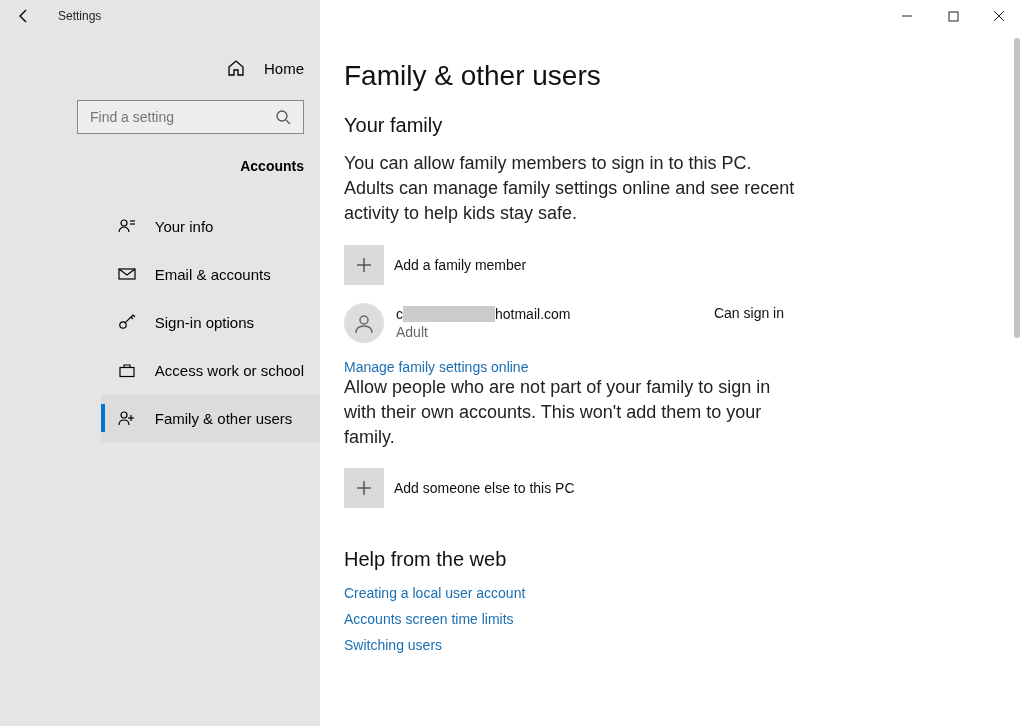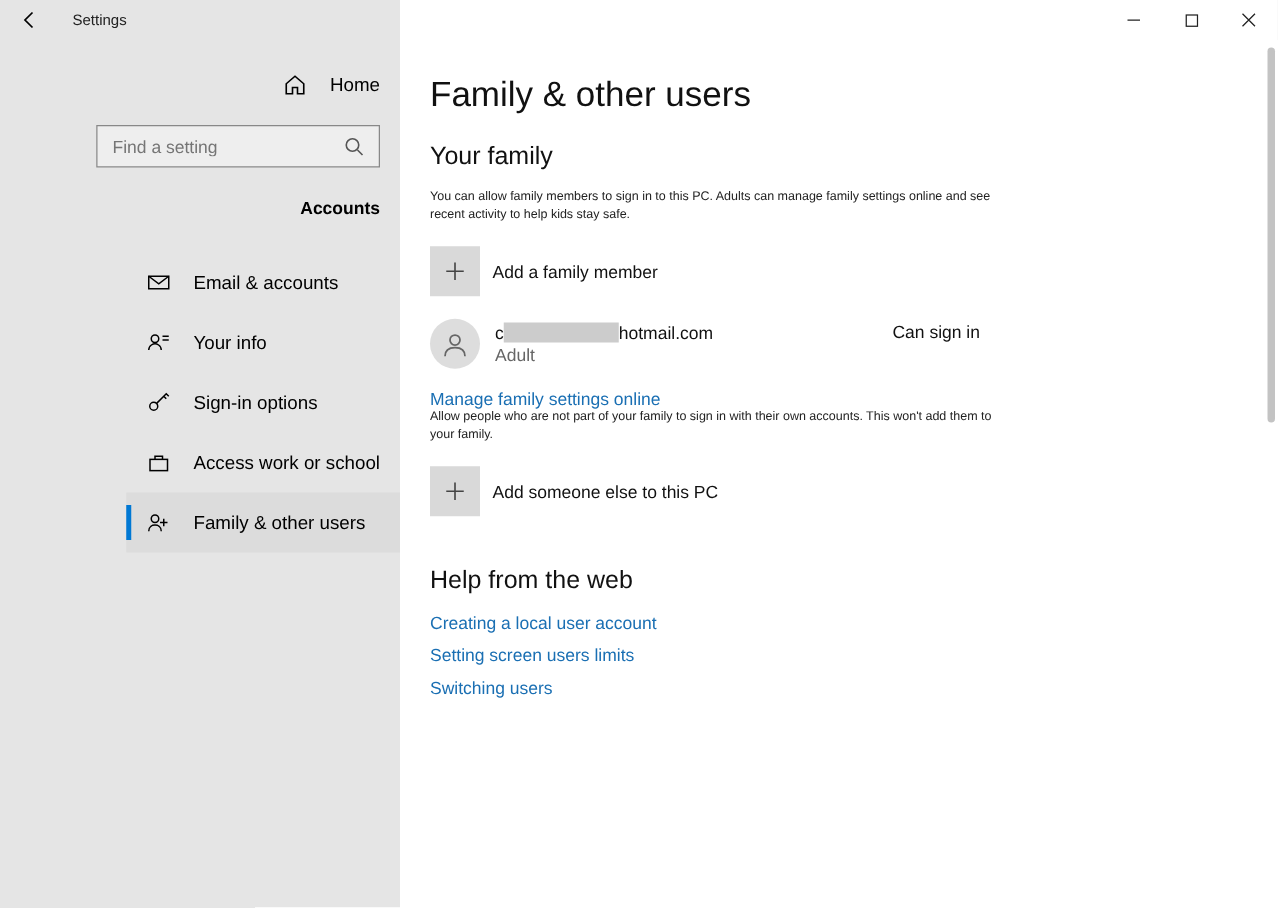--- a/index.html
+++ b/index.html
@@ -80,21 +80,21 @@
   .content-inner {
     padding:18px 24px 24px 24px; max-width:620px;
   }
   .page-title {
     font-size:28px; font-weight:400; color:#111;
     margin:10px 0 22px 0;
   }
   h2.section {
     font-size:20px; font-weight:400; color:#111; margin:20px 0 14px 0;
   }
-  p.desc { font-size:10px; color:#222; margin:0 0 18px 0; max-width:460px; line-height:1.4; }
+  p.desc { font-size:18px; color:#222; margin:0 0 18px 0; max-width:460px; line-height:1.4; }
   .rowaction {
     display:flex; align-items:center; gap:10px; margin-bottom:18px;
   }
   .plusbox {
     width:40px; height:40px; background:#d9d9d9;
     display:flex; align-items:center; justify-content:center;
     color:#333; font-size:22px;
   }
   .rowaction .txt { font-size:14px; color:#111; }
   .accountrow {
@@ -175,36 +175,36 @@
               <line x1="11" y1="11" x2="15" y2="15" stroke="#555" stroke-width="1.3"></line>
             </svg>
         </span>
       </div>
     </div>
     <div class="cat">Accounts</div>
     <div class="nav">
       <div class="navitem">
         <span class="icon">
           <svg width="18" height="18" viewBox="0 0 18 18">
-              <rect x="1" y="4" width="16" height="10" fill="none" stroke="#000" stroke-width="1.2"></rect>
-              <path d="M1 4 L9 10 L17 4" fill="none" stroke="#000" stroke-width="1.2"></path>
-            </svg>
-        </span>
-        <span>Email &amp; accounts</span>
-      </div>
-      <div class="navitem">
-        <span class="icon">
-          <svg width="18" height="18" viewBox="0 0 18 18">
               <circle cx="6" cy="6" r="3" fill="none" stroke="#000" stroke-width="1.2"></circle>
               <path d="M1 15 C1 11 5 10 6 10 C7 10 11 11 11 15" fill="none" stroke="#000" stroke-width="1.2"></path>
               <line x1="12" y1="4" x2="17" y2="4" stroke="#000" stroke-width="1.2"></line>
               <line x1="12" y1="7" x2="17" y2="7" stroke="#000" stroke-width="1.2"></line>
             </svg>
         </span>
         <span>Your info</span>
+      </div>
+      <div class="navitem">
+        <span class="icon">
+          <svg width="18" height="18" viewBox="0 0 18 18">
+              <rect x="1" y="4" width="16" height="10" fill="none" stroke="#000" stroke-width="1.2"></rect>
+              <path d="M1 4 L9 10 L17 4" fill="none" stroke="#000" stroke-width="1.2"></path>
+            </svg>
+        </span>
+        <span>Email &amp; accounts</span>
       </div>
       <div class="navitem">
         <span class="icon">
           <svg width="18" height="18" viewBox="0 0 18 18">
               <circle cx="5" cy="12" r="3.2" fill="none" stroke="#000" stroke-width="1.2"></circle>
               <path d="M7.3 9.7 L15 2 L17 4 M13 4 L15 6" fill="none" stroke="#000" stroke-width="1.2"></path>
             </svg>
         </span>
         <span>Sign-in options</span>
       </div>
@@ -276,21 +276,21 @@
               <line x1="9" y1="2" x2="9" y2="16" stroke="#444" stroke-width="1.3"></line>
               <line x1="2" y1="9" x2="16" y2="9" stroke="#444" stroke-width="1.3"></line>
             </svg>
         </div>
         <div class="txt">Add someone else to this PC</div>
       </div>
 
       <h2 class="section" style="margin-top:40px">Help from the web</h2>
       <div class="helplinks">
         <a href="#" class="link">Creating a local user account</a>
-        <a href="#" class="link">Setting screen users limits</a>
+        <a href="#" class="link">Accounts screen time limits</a>
         <a href="#" class="link">Switching users</a>
       </div>
     </div>
     <div class="scroll-track">
       <div class="scroll-thumb"></div>
     </div>
   </div>
 </div>
 
 </body></html>

